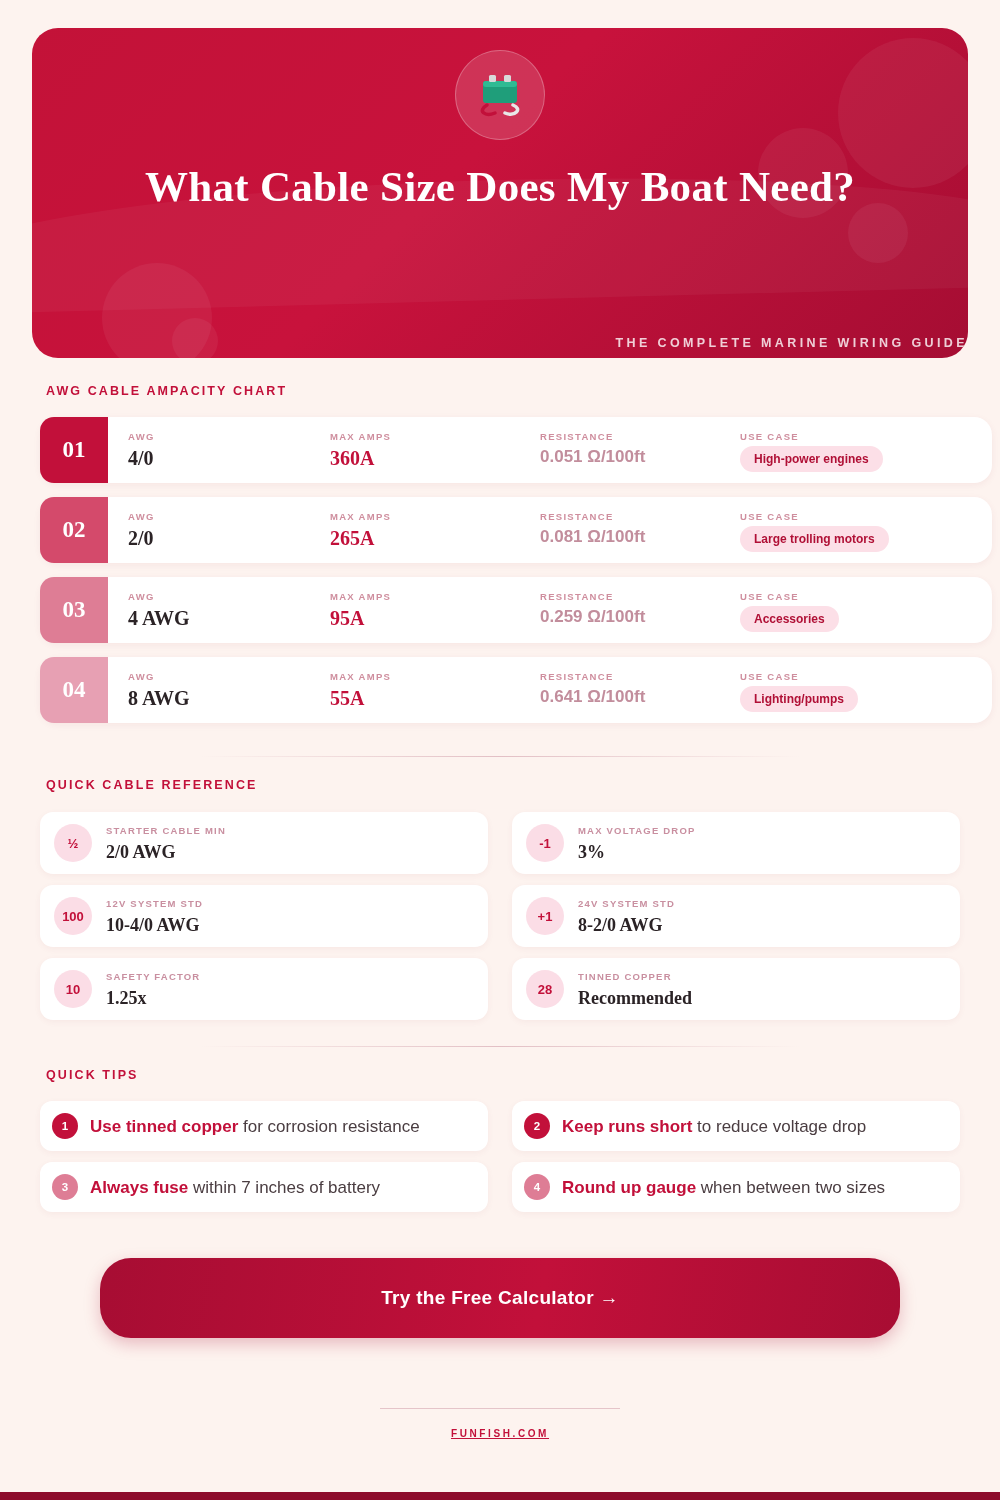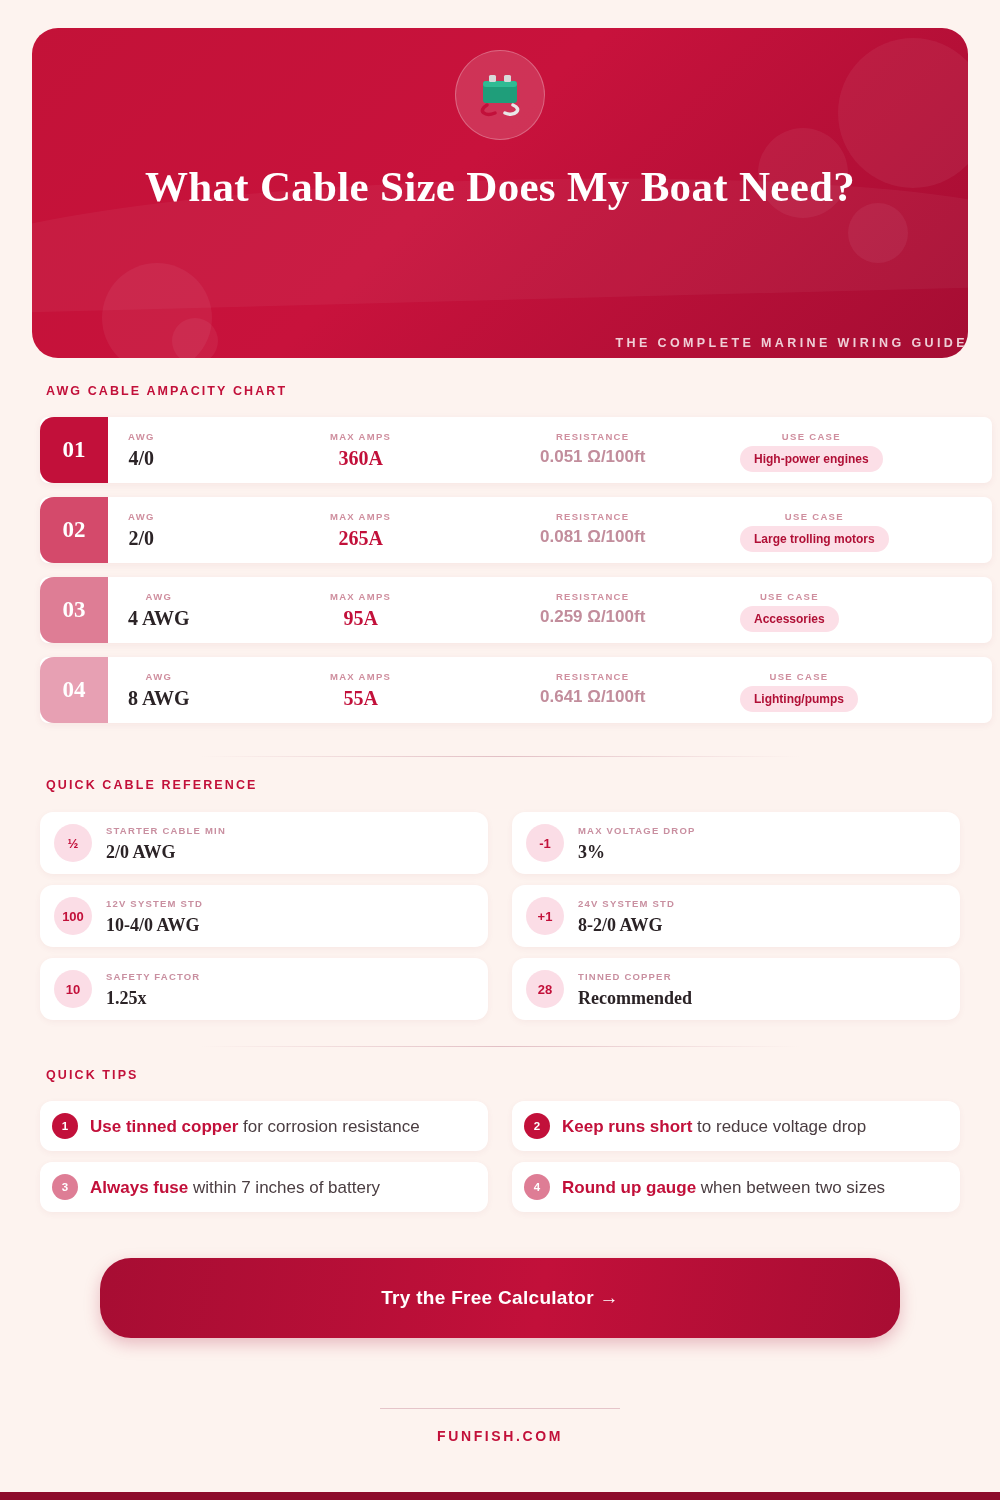--- a/index.html
+++ b/index.html
@@ -54,23 +54,22 @@
 
   
   .sec-label {
     position: absolute; left: 46px;
     color: #c2103a; font-size: 12.5px; font-weight: bold; letter-spacing: 2.1px;
   }
 
   
   .amp-row {
     position: absolute; left: 40px; width: 952px; height: 66px;
-    background: #ffffff; border-radius: 8px;
+    background: #ffffff; border-radius: 18px;
     box-shadow: 0 2px 7px rgba(160,60,80,0.07);
-    text-align: center;
   }
   .amp-badge {
     position: absolute; left: 0; top: 0; width: 68px; height: 66px;
     border-radius: 14px 0 0 14px;
     display: flex; align-items: center; justify-content: center;
     color: #fff; font-size: 23px; font-weight: bold;
     font-family: "Liberation Serif", serif;
   }
   .amp-col { position: absolute; top: 14px; }
   .amp-cap { font-size: 9.5px; font-weight: bold; letter-spacing: 1.3px; color: #cf8e9e; text-transform: uppercase; }
@@ -142,21 +141,21 @@
     box-shadow: 0 6px 16px rgba(170,20,55,0.25);
   }
 
   .foot-rule {
     position: absolute; left: 380px; top: 1408px; width: 240px; height: 1px;
     background: rgba(200,140,155,0.45);
   }
   .foot {
     position: absolute; left: 0; top: 1428px; width: 100%;
     text-align: center; color: #c2103a;
-    font-size: 14px; font-weight: bold; letter-spacing: 2.6px;
+    font-size: 10px; font-weight: bold; letter-spacing: 2.6px; text-decoration: underline;
   }
   .bottom-bar {
     position: absolute; left: 0; bottom: 0; width: 100%; height: 8px;
     background: #8d0b2b;
   }
 </style>
 </head>
 <body>
 
 <div class="page">

